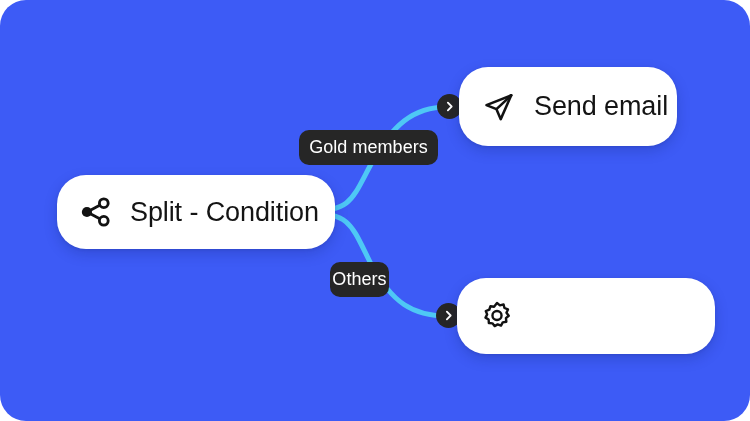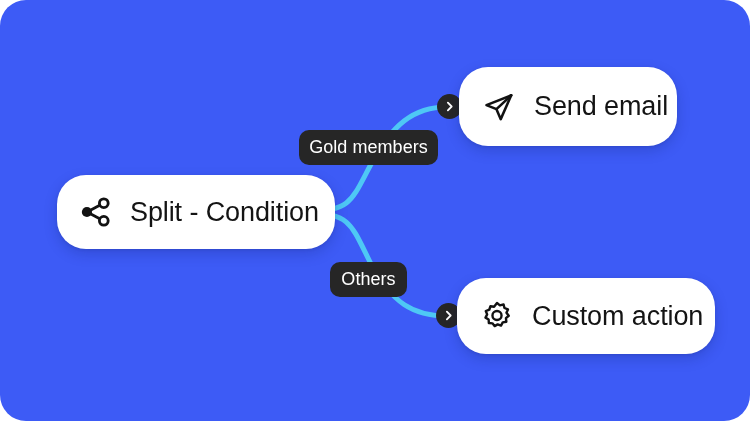--- a/index.html
+++ b/index.html
@@ -114,21 +114,21 @@
   #label-gold-members {
     left: 299px;
     top: 130px;
     width: 139px;
     height: 35px;
   }
 
   #label-others {
     left: 330px;
     top: 262px;
-    width: 77px;
+    width: 59px;
     height: 35px;
   }
 
   
   .edge-arrow {
     position: absolute;
     width: 25px;
     height: 25px;
     border-radius: 50%;
     background: #262626;
@@ -205,16 +205,15 @@
   <div class="node" id="node-custom-action">
     <span class="node-icon">
       <svg width="32" height="32" viewBox="0 0 24 24" fill="none">
         <path d="M12 2.3 L14.2 4.0 L16.9 3.3 L17.6 6.0 L20.2 7.1 L19.1 9.6
                  L20.8 11.8 L18.7 13.6 L19.0 16.3 L16.3 16.8 L15.0 19.2
                  L12.5 18.3 L10.2 19.6 L8.6 17.5 L5.9 17.3 L5.7 14.6
                  L3.4 13.2 L4.6 10.8 L3.6 8.3 L6.2 7.3 L7.1 4.7 L9.8 5.1 Z" stroke="#121212" stroke-width="1.8" stroke-linejoin="round" fill="none"></path>
         <circle cx="12" cy="11.6" r="3.4" stroke="#121212" stroke-width="1.8" fill="none"></circle>
       </svg>
     </span>
-    <span class="node-label">Custom action</span>
   </div>
 
 </div>
 
 </body></html>

